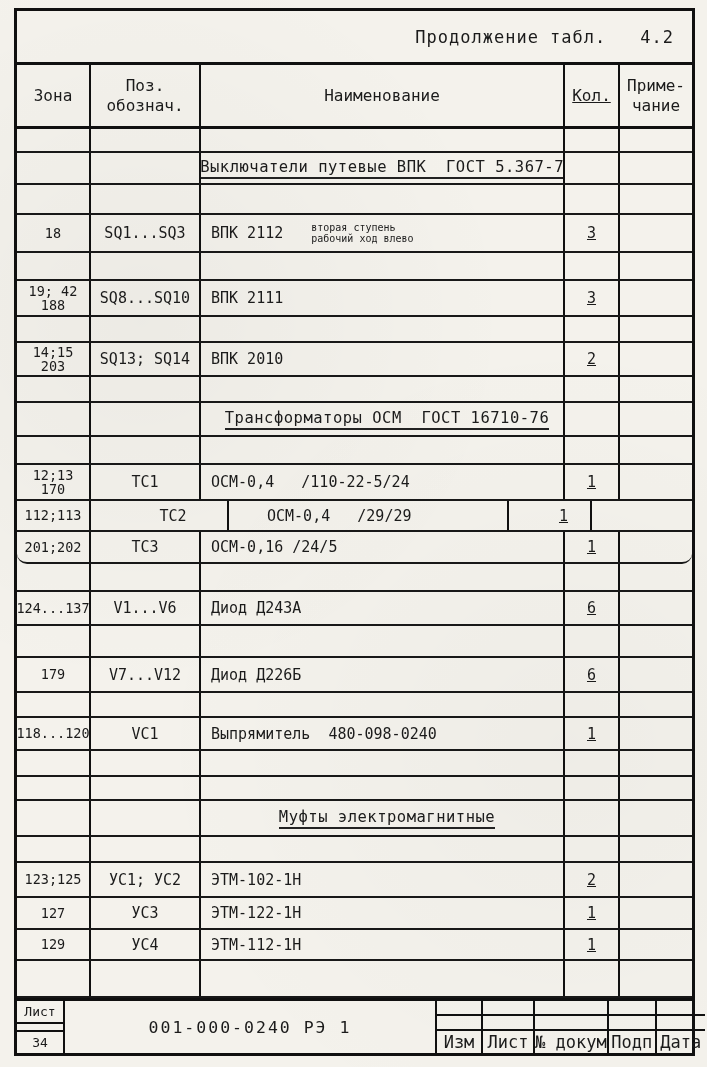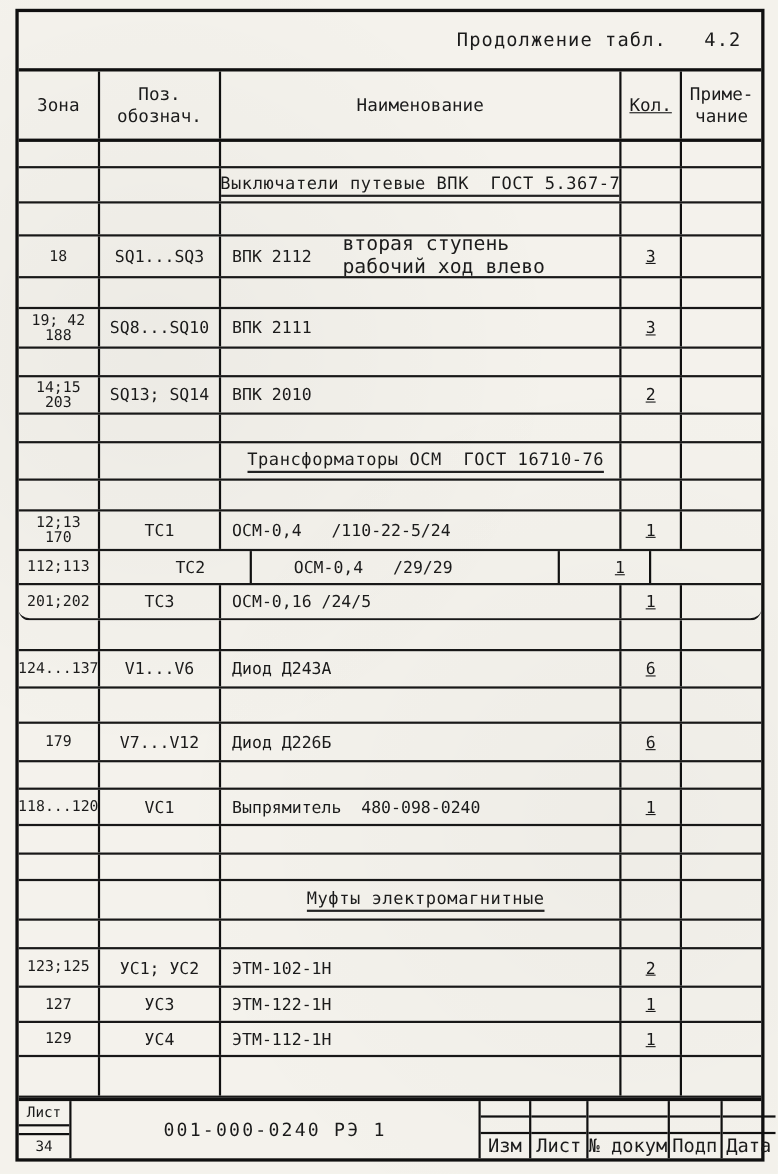--- a/index.html
+++ b/index.html
@@ -60,21 +60,21 @@
   .row .cell{display:flex;align-items:center;justify-content:center;font-size:15px;white-space:pre;}
   .row .c-name{justify-content:flex-start;padding-left:10px;}
   .row.section .c-name{justify-content:center;}
   .section-text{
     font-size:15.5px;letter-spacing:0.5px;
     border-bottom:2px solid #222;padding-bottom:1px;
   }
   .zone-lines{display:flex;flex-direction:column;align-items:center;line-height:1.05;font-size:13.5px;}
   .nm{white-space:pre;}
   .note{
-    margin-left:28px;font-size:18px;line-height:1.15;white-space:pre;
+    margin-left:28px;font-size:10px;line-height:1.15;white-space:pre;
   }
   
   .titleblock{
     flex:0 0 55px;display:flex;
     border-top:3px solid #101010;box-sizing:border-box;
     font-size:13px;
   }
   .tb-left{
     flex:0 0 48px;display:flex;flex-direction:column;
     border-right:2px solid #101010;box-sizing:border-box;

